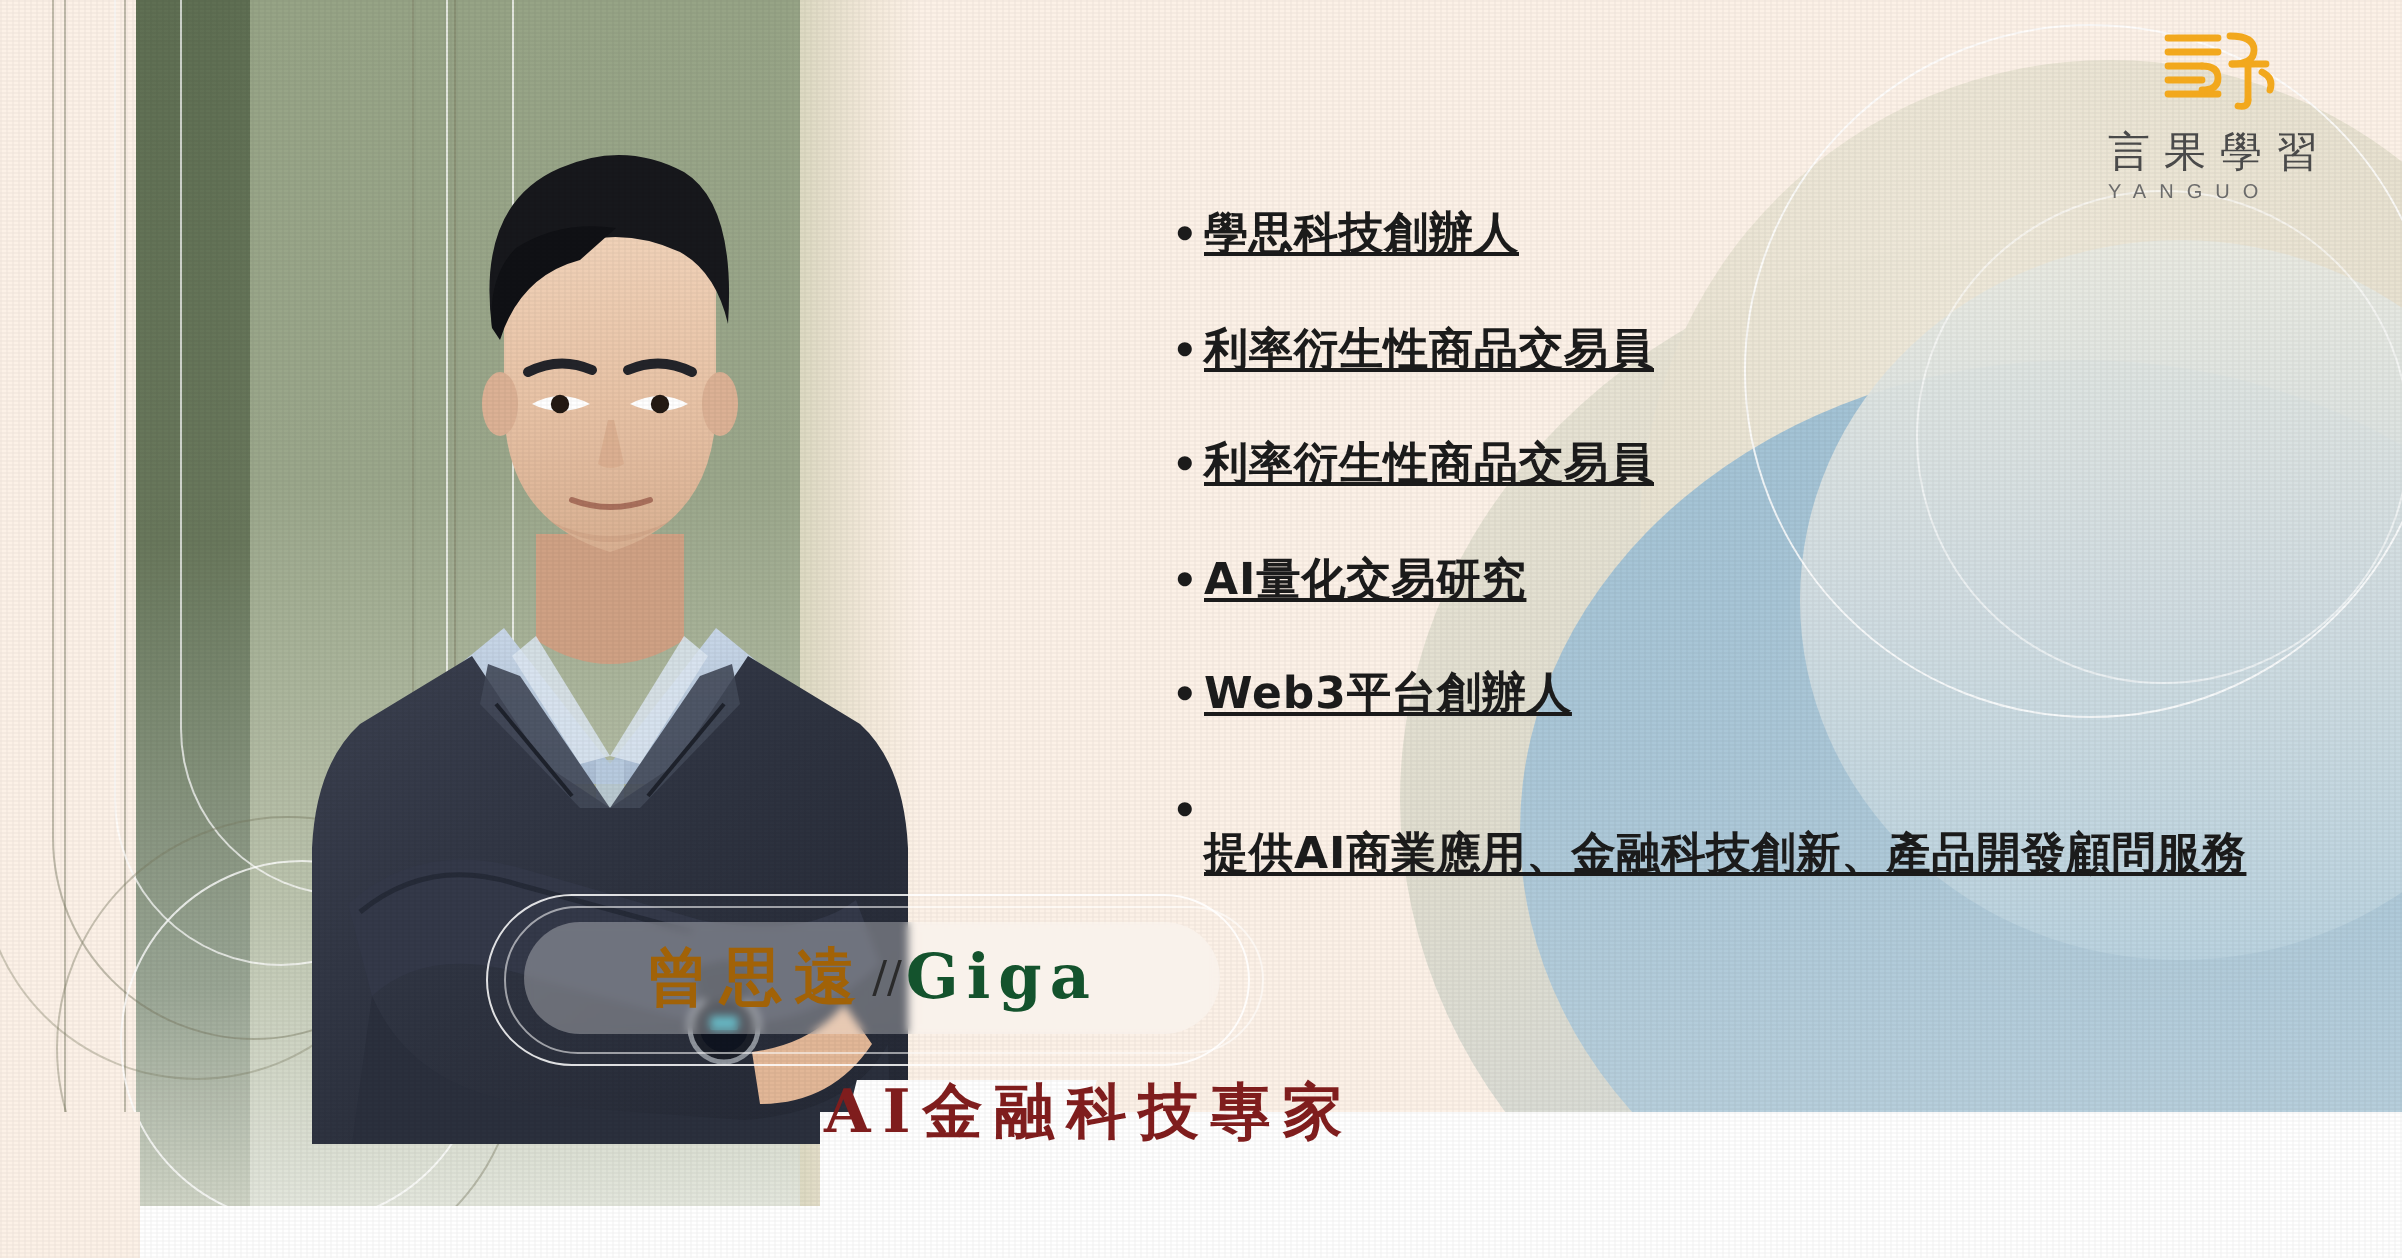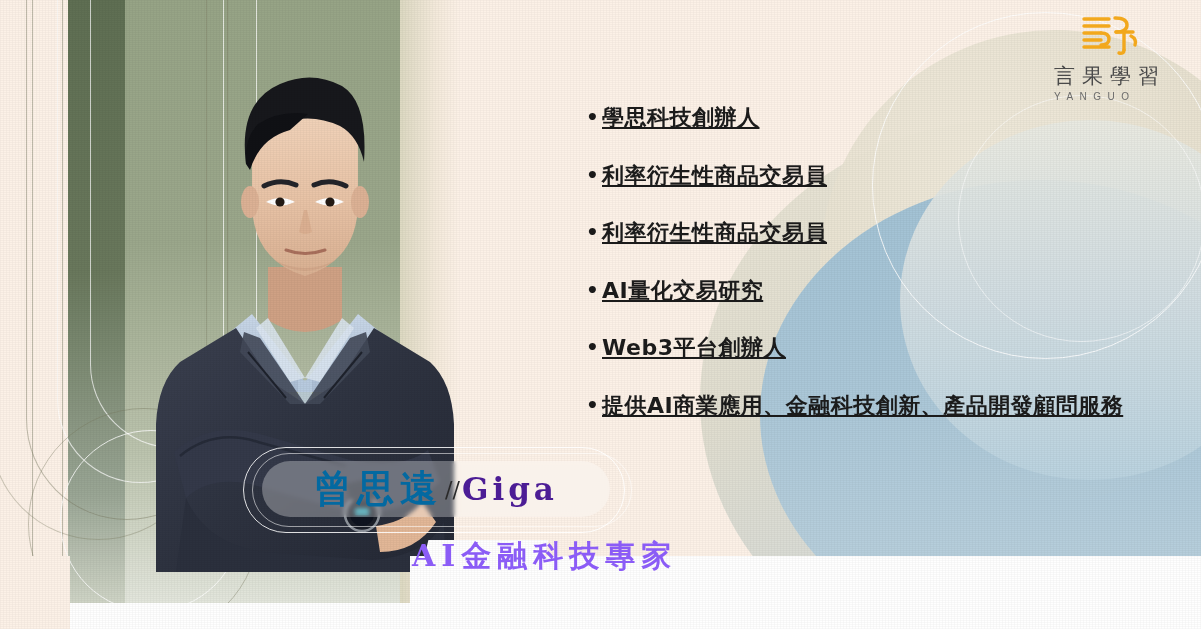--- a/index.html
+++ b/index.html
@@ -142,21 +142,21 @@
   .bullet-row{
     display:flex;align-items:flex-start;
     margin-bottom:30px;
     color:#1b1b1b;font-size:22px;font-weight:600;line-height:1.25;
     letter-spacing:.5px;white-space:nowrap;
   }
   .bullet-dot{
     flex:0 0 auto;width:16px;font-size:20px;line-height:1.3;color:#1b1b1b;
   }
   .bullet-text{flex:1 1 auto;text-decoration:underline;}
-  .bullet-text .l2{display:block;}
+  .bullet-text .l2{display:block;margin-top:22px;}
 
   
   .badge-outer{
     position:absolute;left:243px;top:447px;width:380px;height:84px;
     border:1px solid rgba(255,255,255,.85);
     border-radius:999px;pointer-events:none;
   }
   .badge-outer2{
     position:absolute;left:252px;top:453px;width:378px;height:72px;
     border:1px solid rgba(255,255,255,.55);
@@ -164,37 +164,37 @@
   }
   .badge{
     position:absolute;left:262px;top:461px;width:348px;height:56px;
     border-radius:999px;
     background:rgba(255,255,255,.30);
     backdrop-filter:blur(2px);
     display:flex;align-items:center;justify-content:center;
   }
   .badge-name{
     font-family:"DejaVu Serif","Liberation Serif",serif;
-    font-size:37px;font-weight:700;color:#0369a1;letter-spacing:6px;
+    font-size:31px;font-weight:700;color:#a16207;letter-spacing:6px;
     white-space:nowrap;
   }
   .badge-sep{
     font-family:"DejaVu Serif",serif;font-size:22px;color:#2a2a2a;
     letter-spacing:0;margin:0 2px;
   }
   .badge-latin{
     font-family:"DejaVu Serif","Liberation Serif",serif;
-    font-size:31px;font-weight:700;color:#4c1d95;letter-spacing:4px;
+    font-size:31px;font-weight:700;color:#14532d;letter-spacing:4px;
   }
 
   
   .subtitle{
     position:absolute;left:412px;top:536px;
     font-family:"DejaVu Serif","Liberation Serif",serif;
-    font-size:30px;font-weight:700;color:#8b5cf6;letter-spacing:6px;
+    font-size:30px;font-weight:700;color:#7f1d1d;letter-spacing:6px;
     white-space:nowrap;
   }
 </style>
 </head>
 <body>
 
 <div class="stage">
 
   <div class="bg-cream"></div>
 

